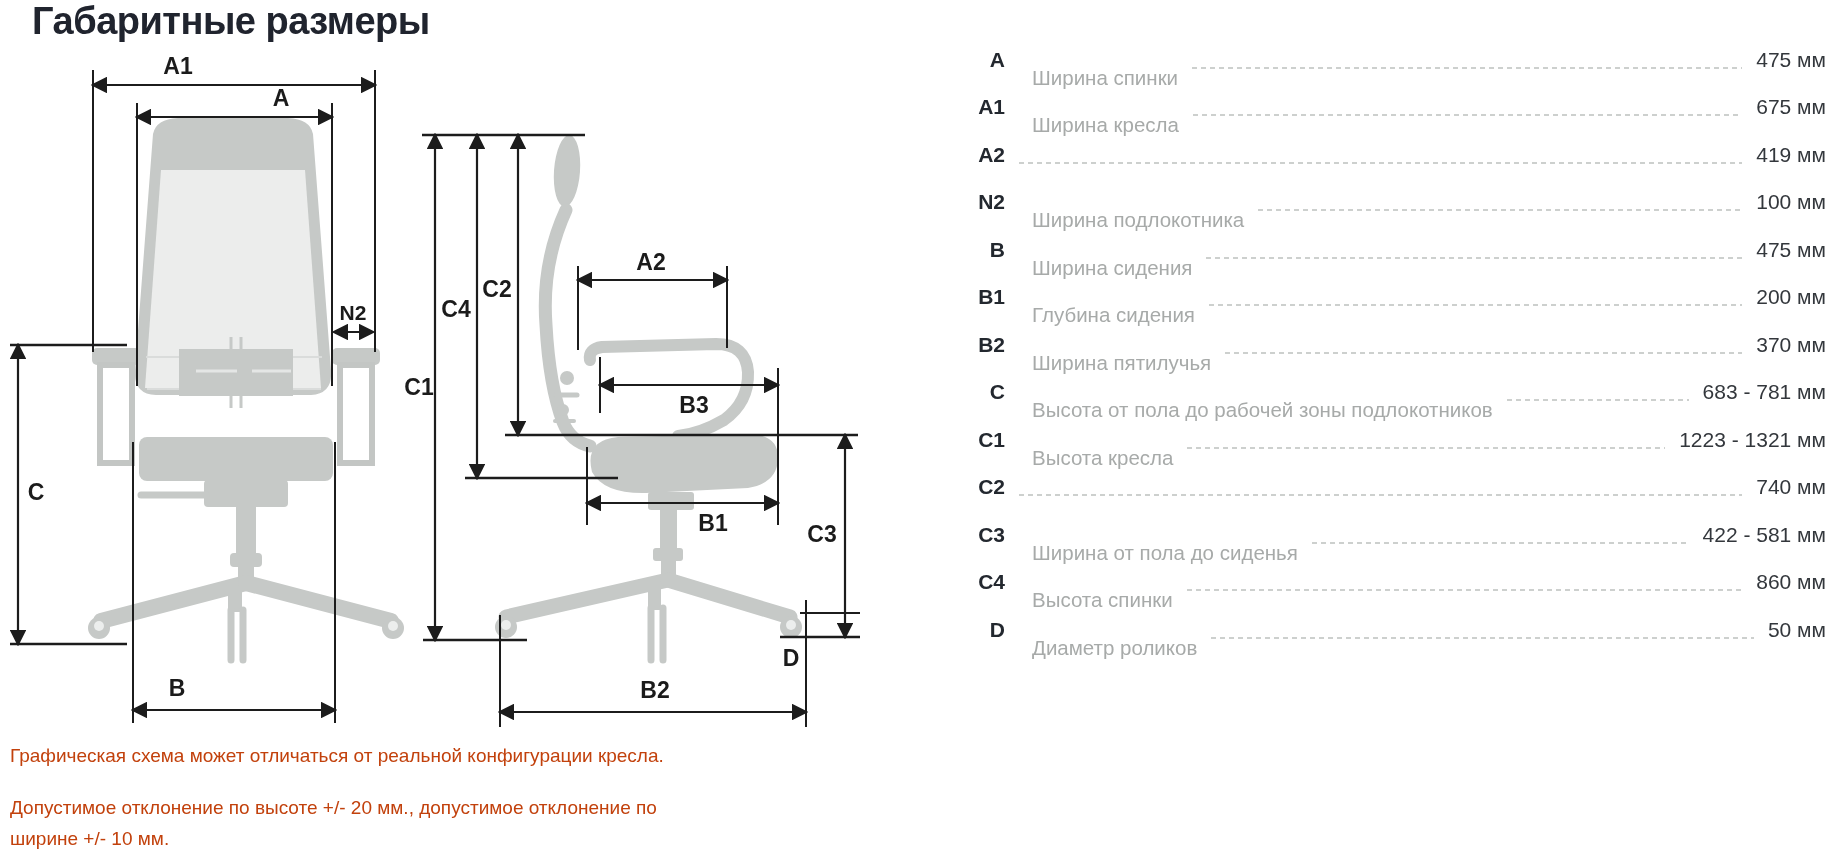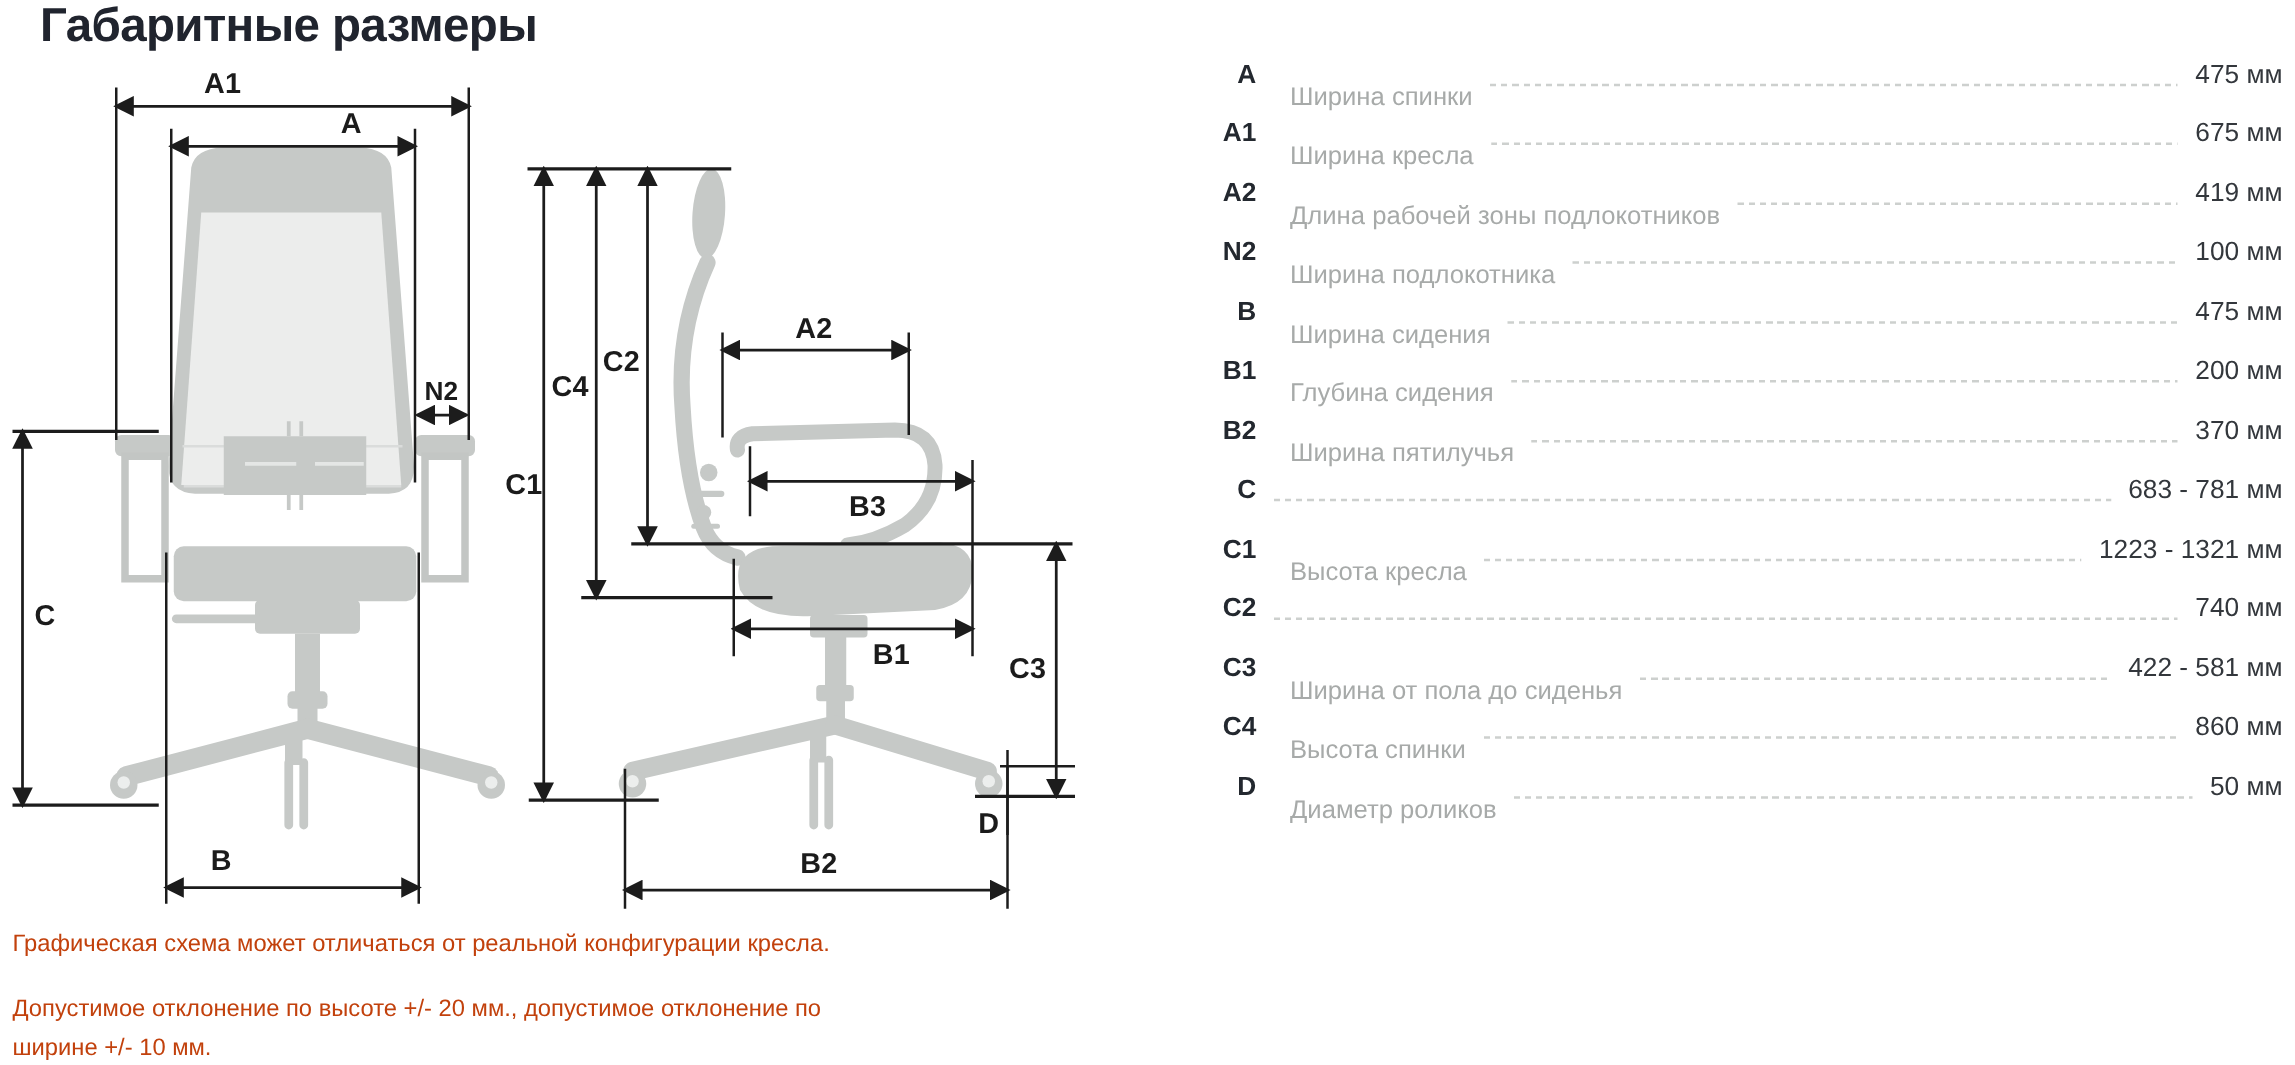--- a/index.html
+++ b/index.html
@@ -208,21 +208,20 @@
     <span class="spec-value">475 мм</span>
   </div>
   <div class="spec-row">
     <span class="spec-key">A1</span>
     <span class="spec-label">Ширина кресла</span>
     <span class="spec-leader"></span>
     <span class="spec-value">675 мм</span>
   </div>
   <div class="spec-row">
     <span class="spec-key">A2</span>
-    <span class="spec-label">Длина рабочей зоны подлокотников</span>
     <span class="spec-leader"></span>
     <span class="spec-value">419 мм</span>
   </div>
   <div class="spec-row">
     <span class="spec-key">N2</span>
     <span class="spec-label">Ширина подлокотника</span>
     <span class="spec-leader"></span>
     <span class="spec-value">100 мм</span>
   </div>
   <div class="spec-row">
@@ -238,20 +237,21 @@
     <span class="spec-value">200 мм</span>
   </div>
   <div class="spec-row">
     <span class="spec-key">B2</span>
     <span class="spec-label">Ширина пятилучья</span>
     <span class="spec-leader"></span>
     <span class="spec-value">370 мм</span>
   </div>
   <div class="spec-row">
     <span class="spec-key">C</span>
+    <span class="spec-label">Высота от пола до рабочей зоны подлокотников</span>
     <span class="spec-leader"></span>
     <span class="spec-value">683 - 781 мм</span>
   </div>
   <div class="spec-row">
     <span class="spec-key">C1</span>
     <span class="spec-label">Высота кресла</span>
     <span class="spec-leader"></span>
     <span class="spec-value">1223 - 1321 мм</span>
   </div>
   <div class="spec-row">

